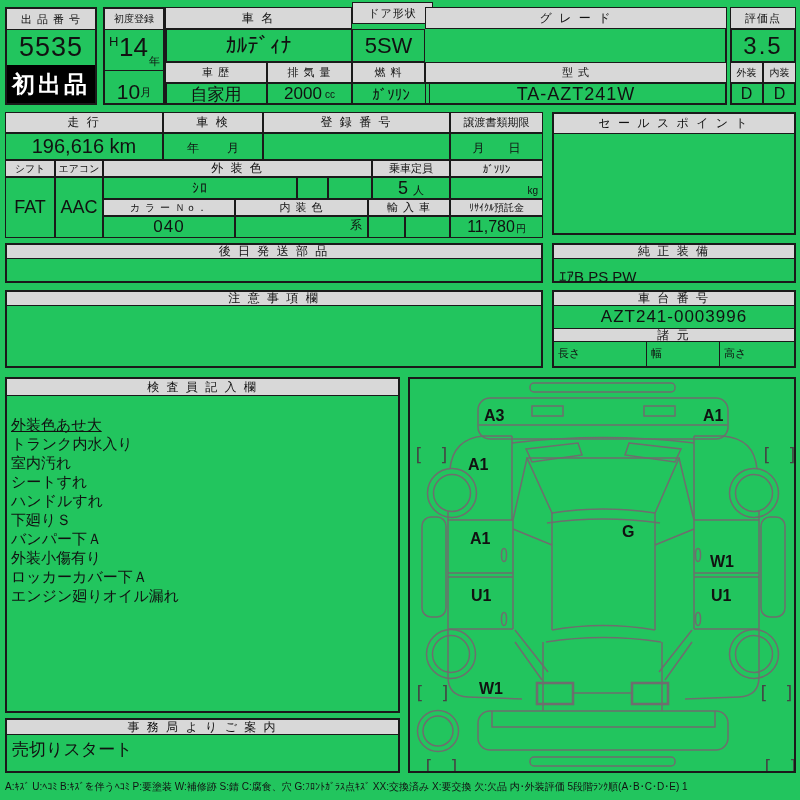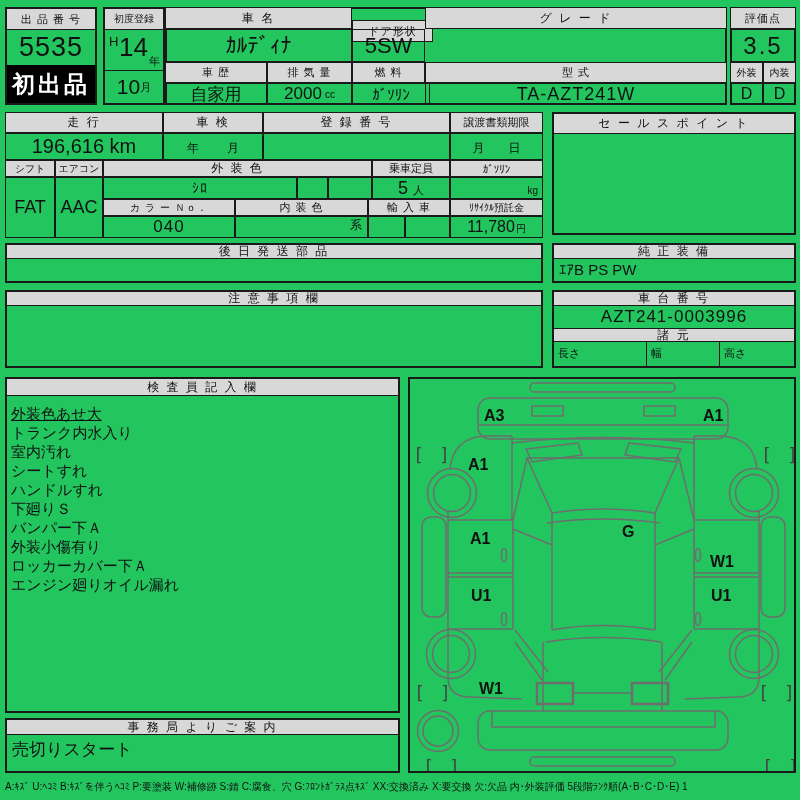--- a/index.html
+++ b/index.html
@@ -8,21 +8,21 @@
   .c{position:absolute;box-sizing:border-box}
   .bd{border:1px solid #1a1a1a}
   .box{border:2px solid #1a1a1a}
   .g{background:#d8d8d8}
   .f{display:flex;align-items:center;justify-content:center}
   .fe{display:flex;align-items:flex-end;justify-content:center}
   .h11{font-size:11px;letter-spacing:1px}
   .h12{font-size:12px;letter-spacing:2px}
   .unit{font-size:10px;margin-left:3px}
   .badge{background:#000;color:#fff;font-size:23px;font-weight:bold;letter-spacing:3px}
-  .insp{padding:8px 4px 0 4px;font-size:15px;line-height:19px;white-space:nowrap}
+  .insp{padding:19px 4px 0 4px;font-size:15px;line-height:19px;white-space:nowrap}
   .insp .u{text-decoration:underline}
   .hdrbar{border-bottom:1px solid #1a1a1a}
   svg text{font-family:"Liberation Sans","DejaVu Sans",sans-serif}
   .mark{font-size:16px;font-weight:bold;fill:#111}
   .brk{font-size:18px;fill:#444;font-family:"DejaVu Sans Mono",monospace}
 </style>
 </head>
 <body>
 
 <div id="sheet">
@@ -33,29 +33,29 @@
     <div class="c f badge" style="left:0;top:56px;width:88px;height:38px">初出品</div>
   </div>
 
   <div class="c box" style="left:103px;top:7px;width:62px;height:98px">
     <div class="c g f hdrbar" style="left:0;top:0;width:58px;height:21px;font-size:10px">初度登録</div>
     <div class="c" style="left:0;top:21px;width:58px;height:40px">
       <span class="c" style="left:4px;top:4px;font-size:13px">H</span>
       <span class="c" style="left:14px;top:2px;font-size:26px">14</span>
       <span class="c" style="right:3px;bottom:1px;font-size:11px">年</span>
     </div>
-    <div class="c f" style="left:0;top:61px;width:58px;height:33px;border-top:1px solid #1a1a1a;">
+    <div class="c f" style="left:0;top:61px;width:58px;height:43px;border-top:1px solid #1a1a1a;">
       <span style="font-size:21px">10</span>
       <span style="font-size:11px">月</span>
     </div>
   </div>
 
   <div class="c box" style="left:165px;top:7px;width:562px;height:98px"></div>
   <div class="c bd g f h12" style="left:165px;top:7px;width:187px;height:22px">車 名</div>
-  <div class="c bd g f h11" style="left:352px;top:20px;width:81px;height:22px">ドア形状</div>
+  <div class="c bd g f h11" style="left:352px;top:2px;width:81px;height:22px">ドア形状</div>
   <div class="c bd g f h12" style="left:425px;top:7px;width:302px;height:22px">グ レ ー ド</div>
   <div class="c bd f" style="left:165px;top:29px;width:187px;height:33px;font-size:22px">ｶﾙﾃﾞｨﾅ</div>
   <div class="c bd f" style="left:352px;top:29px;width:73px;height:33px;font-size:22px">5SW</div>
   <div class="c bd g f h11" style="left:165px;top:62px;width:102px;height:21px">車 歴</div>
   <div class="c bd g f h11" style="left:267px;top:62px;width:85px;height:21px">排 気 量</div>
   <div class="c bd g f h11" style="left:352px;top:62px;width:73px;height:21px">燃 料</div>
   <div class="c bd g f h11" style="left:425px;top:62px;width:302px;height:21px">型 式</div>
   <div class="c bd f" style="left:165px;top:83px;width:102px;height:22px;font-size:17px">自家用</div>
   <div class="c bd f" style="left:267px;top:83px;width:85px;height:22px">
     <span style="font-size:17px">2000</span>
@@ -124,21 +124,21 @@
     <span style="font-size:10px;margin-top:4px;margin-left:1px">円</span>
   </div>
 
   <div class="c box" style="left:5px;top:243px;width:538px;height:40px">
     <div class="c g f h12 hdrbar" style="left:0;top:0;width:534px;height:14px">後 日 発 送 部 品</div>
     <div class="c" style="left:0;top:14px;width:534px;height:22px"></div>
   </div>
 
   <div class="c box" style="left:552px;top:243px;width:244px;height:40px">
     <div class="c g f h12 hdrbar" style="left:0;top:0;width:240px;height:14px">純 正 装 備</div>
-    <div class="c" style="left:0;top:14px;width:222px;height:22px;font-size:15px;padding:2px 5px">ｴｱB PS PW</div>
+    <div class="c" style="left:0;top:14px;width:222px;height:22px;font-size:15px;padding:9px 5px">ｴｱB PS PW</div>
   </div>
 
   <div class="c box" style="left:5px;top:290px;width:538px;height:78px">
     <div class="c g f h12 hdrbar" style="left:0;top:0;width:534px;height:14px">注 意 事 項 欄</div>
     <div class="c" style="left:0;top:14px;width:534px;height:60px"></div>
   </div>
 
   <div class="c box" style="left:552px;top:290px;width:244px;height:78px">
     <div class="c g f h12 hdrbar" style="left:0;top:0;width:240px;height:14px">車 台 番 号</div>
     <div class="c f" style="left:0;top:14px;width:240px;height:23px;font-size:17px;letter-spacing:1px;border-bottom:1px solid #1a1a1a">AZT241-0003996</div>

